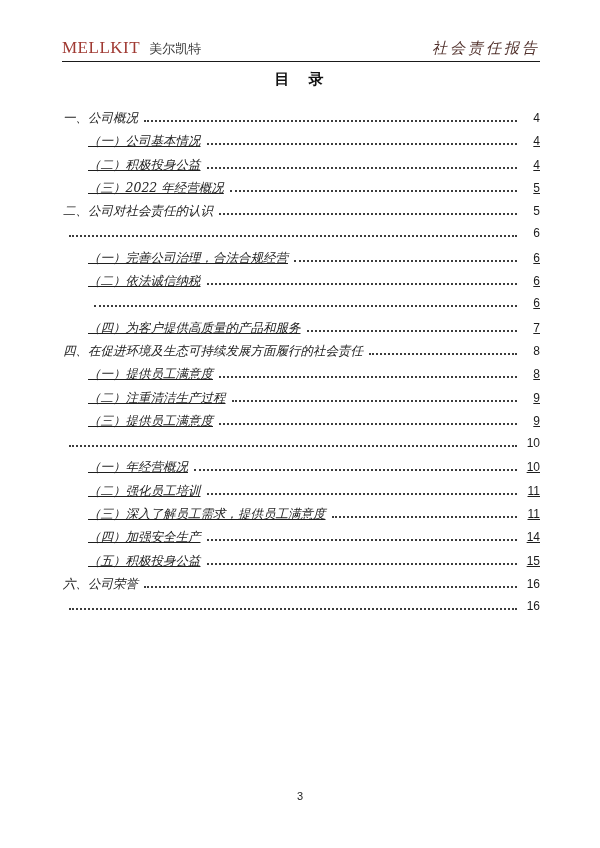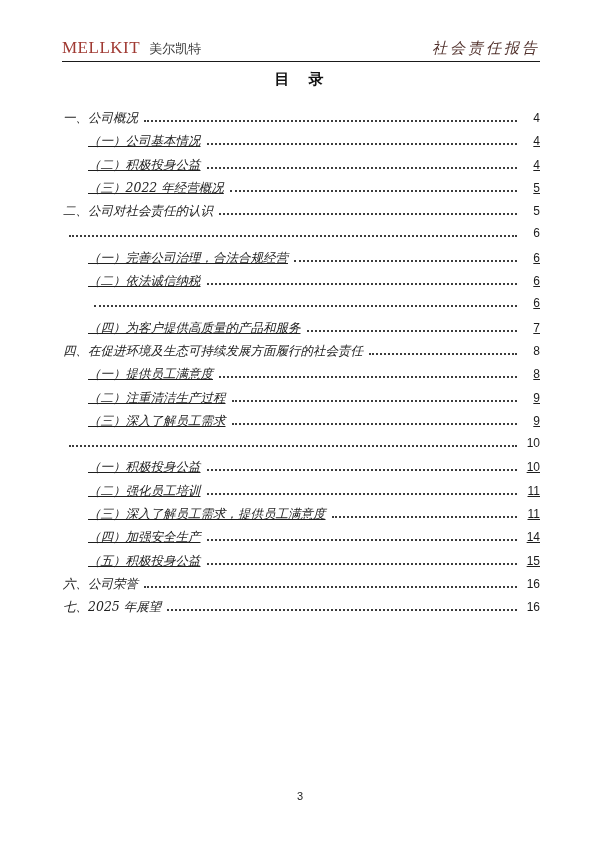--- a/index.html
+++ b/index.html
@@ -166,30 +166,30 @@
         <span class="toc-label">（一）提供员工满意度</span>
         <span class="leader"></span>
         <span class="toc-page">8</span>
       </div>
       <div class="toc-row lvl1">
         <span class="toc-label">（二）注重清洁生产过程</span>
         <span class="leader"></span>
         <span class="toc-page">9</span>
       </div>
       <div class="toc-row lvl1">
-        <span class="toc-label">（三）深入了解员工需求</span>
+        <span class="toc-label">（三）提供员工满意度</span>
         <span class="leader"></span>
         <span class="toc-page">9</span>
       </div>
       <div class="toc-row lvl0">
         <span class="leader"></span>
         <span class="toc-page">10</span>
       </div>
       <div class="toc-row lvl1">
-        <span class="toc-label">（一）积极投身公益</span>
+        <span class="toc-label">（一）年经营概况</span>
         <span class="leader"></span>
         <span class="toc-page">10</span>
       </div>
       <div class="toc-row lvl1">
         <span class="toc-label">（二）强化员工培训</span>
         <span class="leader"></span>
         <span class="toc-page">11</span>
       </div>
       <div class="toc-row lvl1">
         <span class="toc-label">（三）深入了解员工需求，提供员工满意度</span>
@@ -205,21 +205,20 @@
         <span class="toc-label">（五）积极投身公益</span>
         <span class="leader"></span>
         <span class="toc-page">15</span>
       </div>
       <div class="toc-row lvl0">
         <span class="toc-label">六、公司荣誉</span>
         <span class="leader"></span>
         <span class="toc-page">16</span>
       </div>
       <div class="toc-row lvl0">
-        <span class="toc-label">七、2025 年展望</span>
         <span class="leader"></span>
         <span class="toc-page">16</span>
       </div>
     </div>
 
   <div class="footer">
     <span>3</span>
   </div>
 
 </div>

